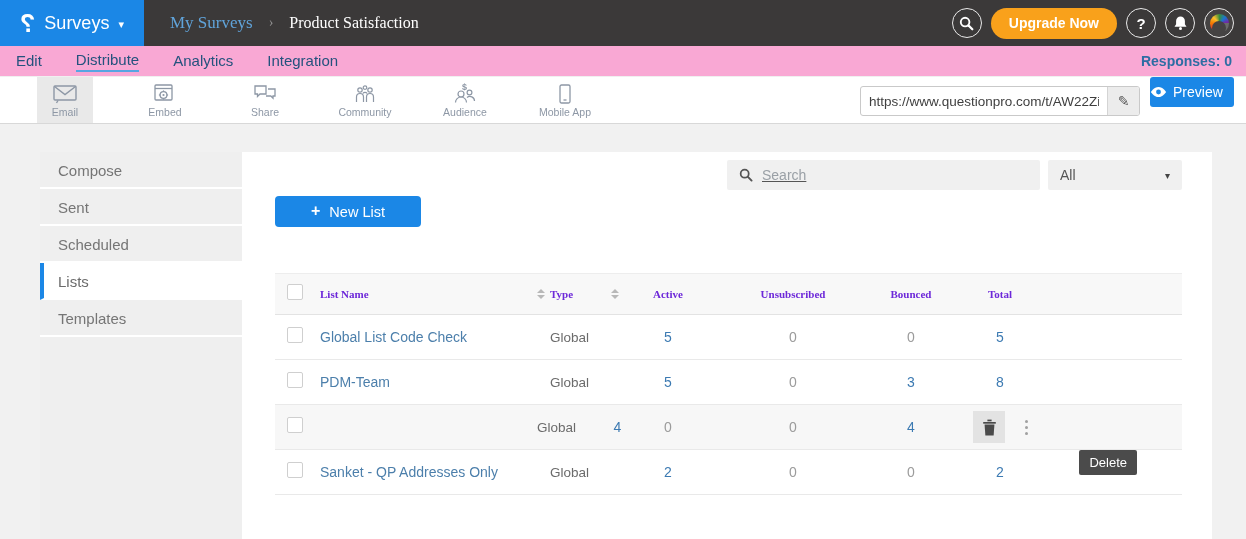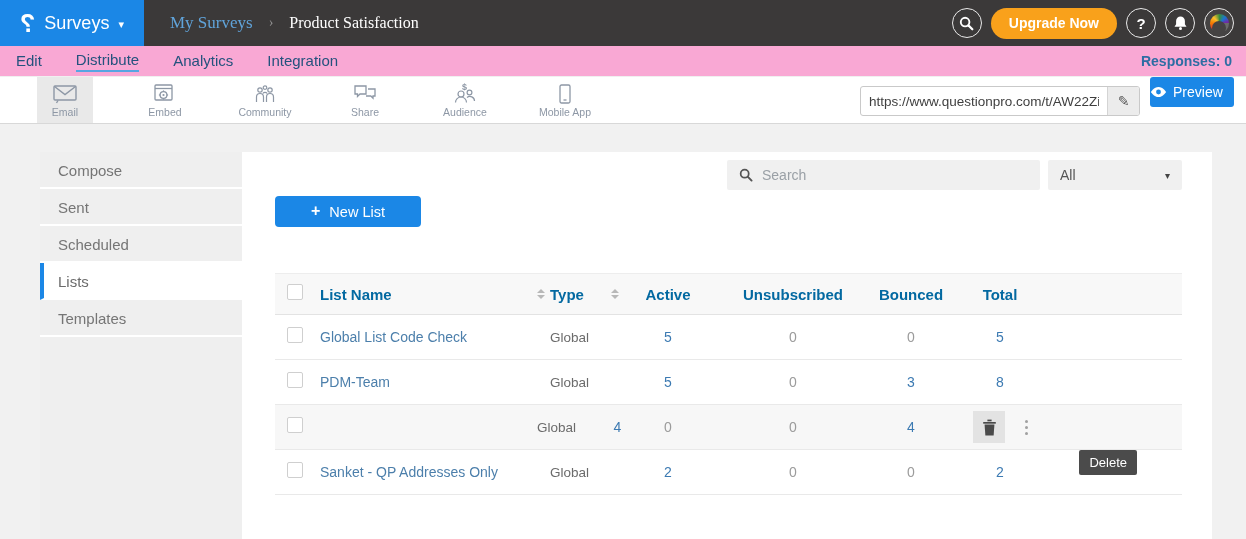--- a/index.html
+++ b/index.html
@@ -45,34 +45,34 @@
   .preview-btn { position:absolute; left:1150px; top:0; width:84px; height:30px; background:#1b87e6; border:none; border-radius:3px; color:#fff; font-size:14px; font-family:inherit; display:flex; align-items:center; justify-content:flex-start; gap:6px; cursor:pointer; }
 
   
   .panel { position:absolute; top:152px; left:40px; width:1172px; height:387px; background:#fff; display:flex; }
   .sidebar { width:202px; background:#efefef; flex-shrink:0; }
   .side-item { height:37px; line-height:37px; padding-left:18px; font-size:15px; color:#757575; background:#efefef; border-bottom:2px solid #fff; cursor:pointer; }
   .side-item.active { background:#fff; border-left:4px solid #1b87e6; padding-left:14px; color:#6b6b6b; }
   .content { position:relative; flex:1; background:#fff; }
 
   .search-box { position:absolute; left:485px; top:8px; width:313px; height:30px; background:#f0f0f0; border-radius:2px; display:flex; align-items:center; padding-left:12px; gap:9px; }
-  .search-input { border:none; outline:none; background:transparent; font-family:inherit; font-size:14px; color:#555; flex:1; }
+  .search-input { border:none; outline:none; background:transparent; font-family:inherit; font-size:14px; color:#555; flex:1;text-decoration:underline; }
   .search-input::placeholder { color:#9aa0a6; }
   .filter-dd { position:absolute; left:806px; top:8px; width:134px; height:30px; background:#f0f0f0; border-radius:2px; display:flex; align-items:center; justify-content:space-between; padding:0 12px; cursor:pointer; }
   .filter-val { font-size:14px; color:#555;text-align:right; }
   .filter-caret { font-size:10px; color:#444; }
 
   .new-list-btn { position:absolute; left:33px; top:44px; width:146px; height:31px; background:#1b87e6; border:none; border-radius:4px; color:#fff; font-size:14.5px; font-family:inherit; display:flex; align-items:center; justify-content:center; gap:9px; cursor:pointer; }
   .plus { font-size:16px; font-weight:bold; margin-top:-1px; }
 
   
   .table { position:absolute; left:33px; top:121px; width:907px; }
   .trow { display:grid; grid-template-columns:45px 217px 13px 61px 13px 88px 162px 74px 104px 1fr; align-items:center; }
   .thead { height:42px; background:#f8f8f8; border-top:1px solid #ededed; border-bottom:1px solid #e3e3e3; }
-  .th { font-size:15px; color:#0369a1; font-weight:bold; }
+  .th { font-size:11px; color:#6d28d9; font-weight:bold;font-family:Liberation Serif, serif; }
   .tbody-row { height:45px; border-bottom:1px solid #e9e9e9; position:relative; }
   .tbody-row.hovered { background:#f7f7f7; }
   .cell-c { text-align:center; }
   .checkbox { width:16px; height:16px; border:1px solid #cfcfcf; border-radius:2px; background:#fff; display:inline-block; margin-left:12px; cursor:pointer; }
   .name-link { font-size:14px; color:#4c7fab; cursor:pointer; }
   .type-txt { font-size:13.5px; color:#6b6b6b; }
   .num { font-size:14px; color:#3c7ab2; cursor:pointer; }
   .num.zero { color:#9b9b9b; cursor:default; }
   .sort { display:inline-flex; flex-direction:column; gap:2px; cursor:pointer; }
   .sort i { width:0; height:0; border-left:4px solid transparent; border-right:4px solid transparent; }
@@ -160,42 +160,42 @@
                 </g>
               </svg>
           </span>
           <span class="tool-label">Embed</span>
         </div>
       </div>
       <div class="tool-item">
         <div class="tool-inner">
           <span class="tool-icon">
             <svg width="24" height="20" viewBox="0 0 24 20">
+                <path d="M2 2h11v8H7l-2.5 2.5V10H2z" fill="none" stroke="#8d97a5" stroke-width="1.3"></path>
+                <path d="M15 5h7v7h-2v2.2L17.8 12H13" fill="none" stroke="#8d97a5" stroke-width="1.3"></path>
+              </svg>
+          </span>
+          <span class="tool-label">Share</span>
+        </div>
+      </div>
+      <div class="tool-item">
+        <div class="tool-inner">
+          <span class="tool-icon">
+            <svg width="24" height="20" viewBox="0 0 24 20">
                 <g fill="none" stroke="#8d97a5" stroke-width="1.2">
                   <circle cx="7" cy="6" r="2.2"></circle>
                   <circle cx="17" cy="6" r="2.2"></circle>
                   <circle cx="12" cy="3.6" r="1.8"></circle>
                   <path d="M3.5 18v-5a3.5 3.5 0 0 1 7 0v5"></path>
                   <path d="M13.5 18v-5a3.5 3.5 0 0 1 7 0v5"></path>
                   <path d="M9.8 9.5a2.8 2.8 0 0 1 4.4 0"></path>
                 </g>
               </svg>
           </span>
           <span class="tool-label">Community</span>
-        </div>
-      </div>
-      <div class="tool-item">
-        <div class="tool-inner">
-          <span class="tool-icon">
-            <svg width="24" height="20" viewBox="0 0 24 20">
-                <path d="M2 2h11v8H7l-2.5 2.5V10H2z" fill="none" stroke="#8d97a5" stroke-width="1.3"></path>
-                <path d="M15 5h7v7h-2v2.2L17.8 12H13" fill="none" stroke="#8d97a5" stroke-width="1.3"></path>
-              </svg>
-          </span>
-          <span class="tool-label">Share</span>
         </div>
       </div>
       <div class="tool-item">
         <div class="tool-inner">
           <span class="tool-icon">
             <svg width="24" height="21" viewBox="0 0 24 21">
                 <g fill="none" stroke="#8d97a5" stroke-width="1.2">
                   <circle cx="8" cy="11" r="3"></circle>
                   <path d="M2.5 19.5a5.5 5.5 0 0 1 11 0"></path>
                   <circle cx="16.5" cy="9.5" r="2.4"></circle>

